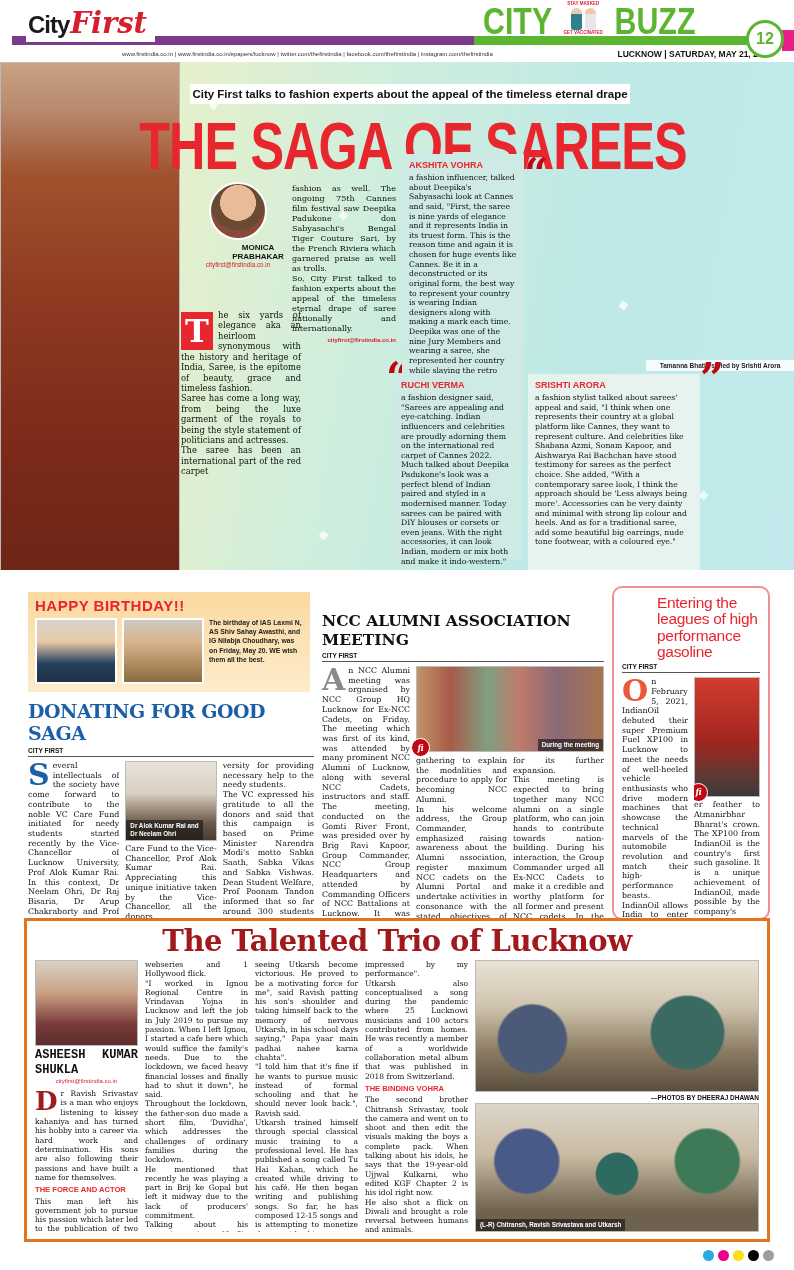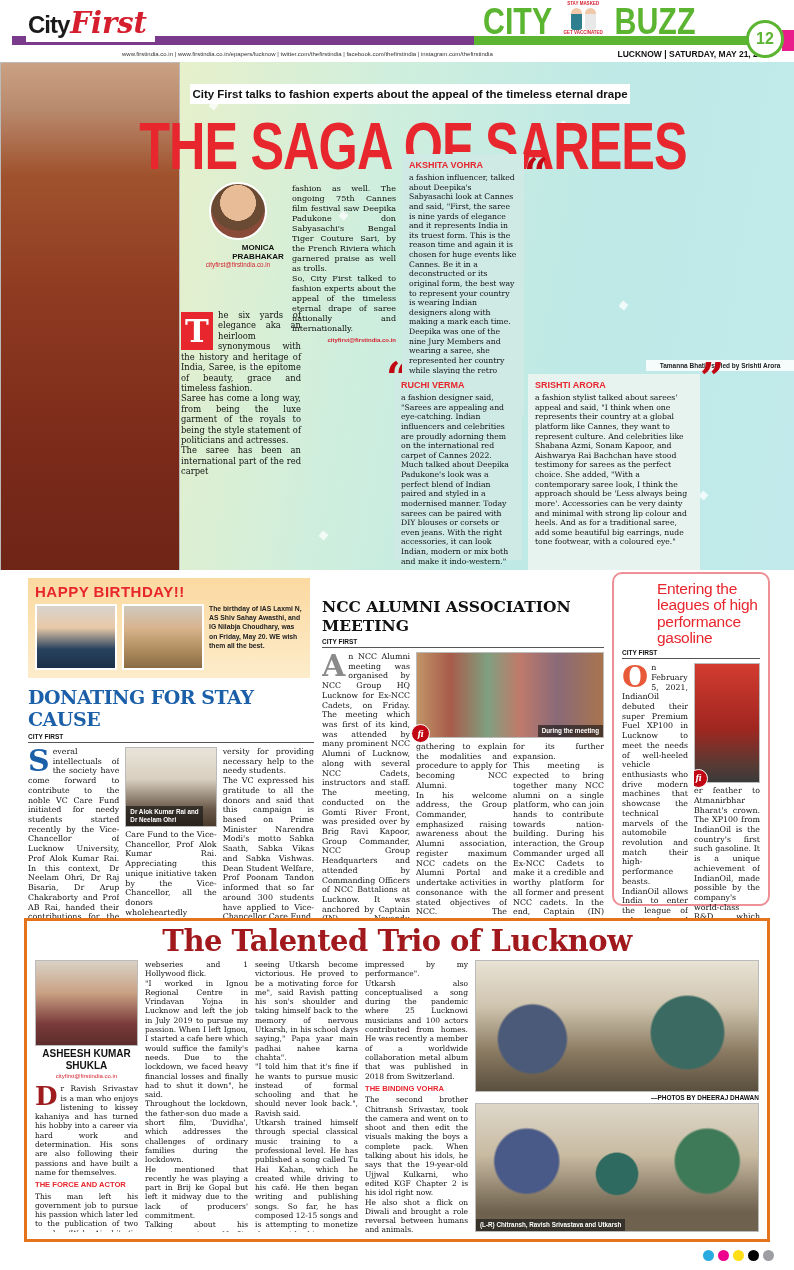--- a/index.html
+++ b/index.html
@@ -51,21 +51,21 @@
   .dc-box{float:left;width:32px;height:38px;background:#e8262d;color:#fff;text-align:center;line-height:38px;
      font-family:"DejaVu Serif",serif;font-weight:bold;font-size:32px;margin:2px 5px 1px 0;}
   .expert{background:#cfe9e4;padding:6px 7px;box-sizing:border-box;position:absolute;}
   .expert-name{font-family:"Liberation Sans",sans-serif;font-weight:bold;font-size:9px;color:#e8262d;margin-bottom:3px;}
   .expert-text{font-size:7.7px;line-height:1.25;text-align:left;}
   .ak-box{left:402px;top:92px;width:122px;height:262px;}
   .ru-box{left:394px;top:312px;width:128px;height:186px;}
   .sr-box{left:528px;top:312px;width:172px;height:196px;background:#e7f3ef;}
   .quote{position:absolute;font-family:"DejaVu Serif",serif;font-weight:bold;font-size:42px;color:#c00713;line-height:1;}
   
-  .middle{position:absolute;left:0;top:570px;width:794px;height:346px;background:#fff;}
+  .middle{position:absolute;left:0;top:584px;width:794px;height:346px;background:#fff;}
   .bday{position:absolute;left:28px;top:8px;width:282px;height:100px;background:linear-gradient(180deg,#fbd9a0,#fdeccb);
      padding:5px 7px;box-sizing:border-box;}
   .bday-title{font-family:"Liberation Sans",sans-serif;font-weight:bold;font-size:15px;color:#e8262d;letter-spacing:.5px;}
   .bday-row{display:flex;gap:5px;margin-top:4px;}
   .bday-ph{width:78px;height:62px;border:2px solid #fff;}
   .bday-ph1{background:linear-gradient(180deg,#d8d3cc 0%,#e8c9a8 35%,#27415e 70%,#1d3148 100%);}
   .bday-ph2{background:linear-gradient(180deg,#cfc9bf 0%,#d9b48e 35%,#b08d5f 70%,#8a6b44 100%);}
   .bday-text{flex:1;font-family:"Liberation Sans",sans-serif;font-weight:bold;font-size:6.8px;line-height:1.35;color:#222;}
   .don{position:absolute;left:28px;top:116px;width:286px;}
   .don-head{font-family:"DejaVu Serif",serif;font-weight:bold;font-size:19px;color:#1b5fa8;letter-spacing:-.5px;}
@@ -98,21 +98,21 @@
   .gas-ph{height:118px;margin-bottom:3px;background:linear-gradient(180deg,#d33b30 0%,#a02620 55%,#5a3a34 85%,#3a3a3a 100%);}
   
   .trio{position:absolute;left:24px;top:918px;width:746px;height:324px;border:3px solid #e4731c;background:#fff;box-sizing:border-box;}
   .trio-head{font-family:"DejaVu Serif",serif;font-weight:bold;font-size:29px;color:#a1191c;text-align:center;
      padding:3px 0 2px;letter-spacing:-.5px;}
   .trio-cols{display:flex;gap:7px;padding:0 8px;height:272px;overflow:hidden;}
   .tcol{width:103px;flex:0 0 103px;overflow:hidden;font-size:7.5px;line-height:1.24;text-align:justify;}
   .trio-sub{font-family:"Liberation Sans",sans-serif;font-weight:bold;font-size:7.6px;color:#e8262d;margin:3px 0 2px;text-align:left;}
   .ash-ph{height:84px;background:linear-gradient(180deg,#d9d2c6 0%,#caa183 38%,#7a3b3b 75%,#5d2c2c 100%);
      border:1px solid #bbb;margin-bottom:2px;}
-  .ash-name{font-family:Liberation Sans, sans-serif;font-weight:bold;font-size:10px;text-align:center;color:#111;}
+  .ash-name{font-family:Liberation Mono, monospace;font-weight:bold;font-size:12px;color:#111;}
   .ash-mail{font-family:"Liberation Sans",sans-serif;font-size:6px;color:#d51f2e;text-align:center;margin-bottom:4px;}
   .trio-photos{flex:1;display:flex;flex-direction:column;}
   .trio-ph1{height:130px;background:
      radial-gradient(circle at 20% 60%,#4a5a78 0 14%,transparent 15%),
      radial-gradient(circle at 75% 55%,#3a6a62 0 16%,transparent 17%),
      linear-gradient(180deg,#e8e2d5 0%,#cfc4ae 35%,#8a7a62 70%,#5a4f3e 100%);}
   .credit{font-family:"Liberation Sans",sans-serif;font-weight:bold;font-size:6.5px;text-align:right;color:#111;padding:2px 0;}
   .trio-ph2{flex:1;background:
      radial-gradient(circle at 18% 45%,#4a5a88 0 13%,transparent 14%),
      radial-gradient(circle at 50% 55%,#2f6a60 0 13%,transparent 14%),
@@ -214,21 +214,21 @@
     <div class="bday">
       <div class="bday-title">HAPPY BIRTHDAY!!</div>
       <div class="bday-row">
         <div class="bday-ph bday-ph1"></div>
         <div class="bday-ph bday-ph2"></div>
         <div class="bday-text">The birthday of IAS Laxmi N, AS Shiv Sahay Awasthi, and IG Nilabja Choudhary, was on Friday, May 20. WE wish them all the best.</div>
       </div>
     </div>
 
     <article class="don">
-      <div class="don-head">DONATING FOR STAY CAUSE</div>
+      <div class="don-head">DONATING FOR GOOD SAGA</div>
       <div class="byline">CITY FIRST</div>
       <div class="cols">
         <div class="acol">
           <span class="dc dc-blue">S</span><span>everal intellectuals of the society have come forward to contribute to the noble VC Care Fund initiated for needy students started recently by the Vice-Chancellor of Lucknow University, Prof Alok Kumar Rai. In this context, Dr Neelam Ohri, Dr Raj Bisaria, Dr Arup Chakraborty and Prof AB Rai, handed their contributions for the support amount for the</span>
         </div>
         <div class="acol">
           <div class="ph don-ph">
             <span class="ph-caption">Dr Alok Kumar Rai and
 Dr Neelam Ohri</span>
           </div>

